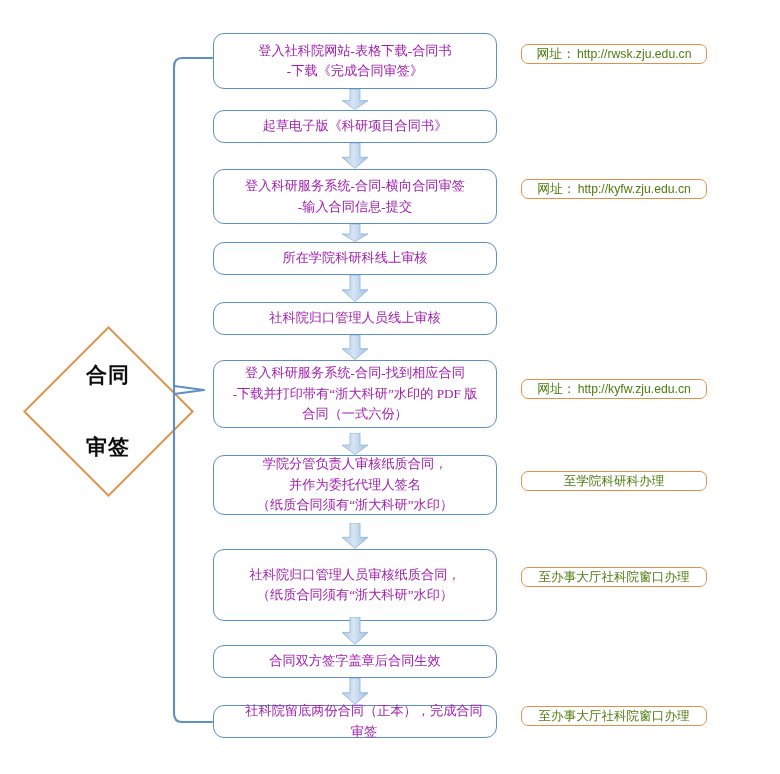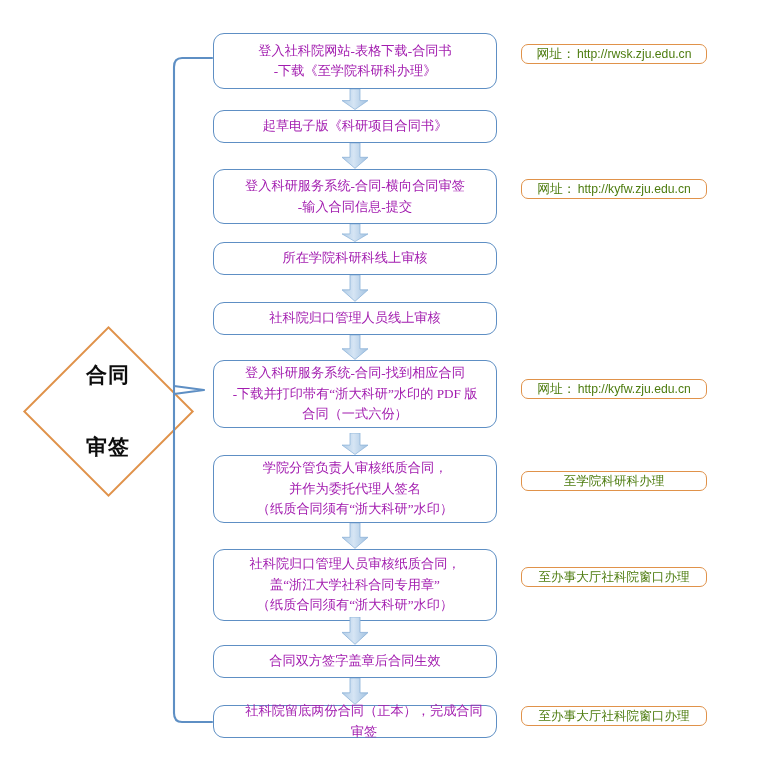--- a/index.html
+++ b/index.html
@@ -148,21 +148,21 @@
         <stop offset="0%" stop-color="#AFCBE6"></stop>
         <stop offset="45%" stop-color="#D6E5F4"></stop>
         <stop offset="100%" stop-color="#9FC0E0"></stop>
       </linearGradient>
     </defs>
   </svg>
 
   <div class="node" style="top:33px;height:56px;">
     <span class="txt">
       <span>登入社科院网站-表格下载-合同书</span>
-      <span>-下载《至学院科研科办理》</span>
+      <span>-下载《完成合同审签》</span>
     </span>
   </div>
 
   <div class="node" style="top:110px;height:33px;">
     <span class="txt">
       <span>起草电子版《科研项目合同书》</span>
     </span>
   </div>
 
   <div class="node" style="top:169px;height:55px;">
@@ -185,32 +185,31 @@
   </div>
 
   <div class="node" style="top:360px;height:68px;">
     <span class="txt">
       <span>登入科研服务系统-合同-找到相应合同</span>
       <span>-下载并打印带有“浙大科研”水印的 PDF 版</span>
       <span>合同（一式六份）</span>
     </span>
   </div>
 
-  <div class="node" style="top:455px;height:68px;">
+  <div class="node" style="top:455px;height:60px;">
     <span class="txt">
       <span>学院分管负责人审核纸质合同，</span>
       <span>并作为委托代理人签名</span>
       <span>（纸质合同须有“浙大科研”水印）</span>
     </span>
   </div>
 
   <div class="node" style="top:549px;height:72px;">
     <span class="txt">
       <span>社科院归口管理人员审核纸质合同，</span>
-      <span>盖“浙江大学社科合同专用章”</span>
       <span>（纸质合同须有“浙大科研”水印）</span>
     </span>
   </div>
 
   <div class="node" style="top:645px;height:33px;">
     <span class="txt">
       <span>合同双方签字盖章后合同生效</span>
     </span>
   </div>
 

